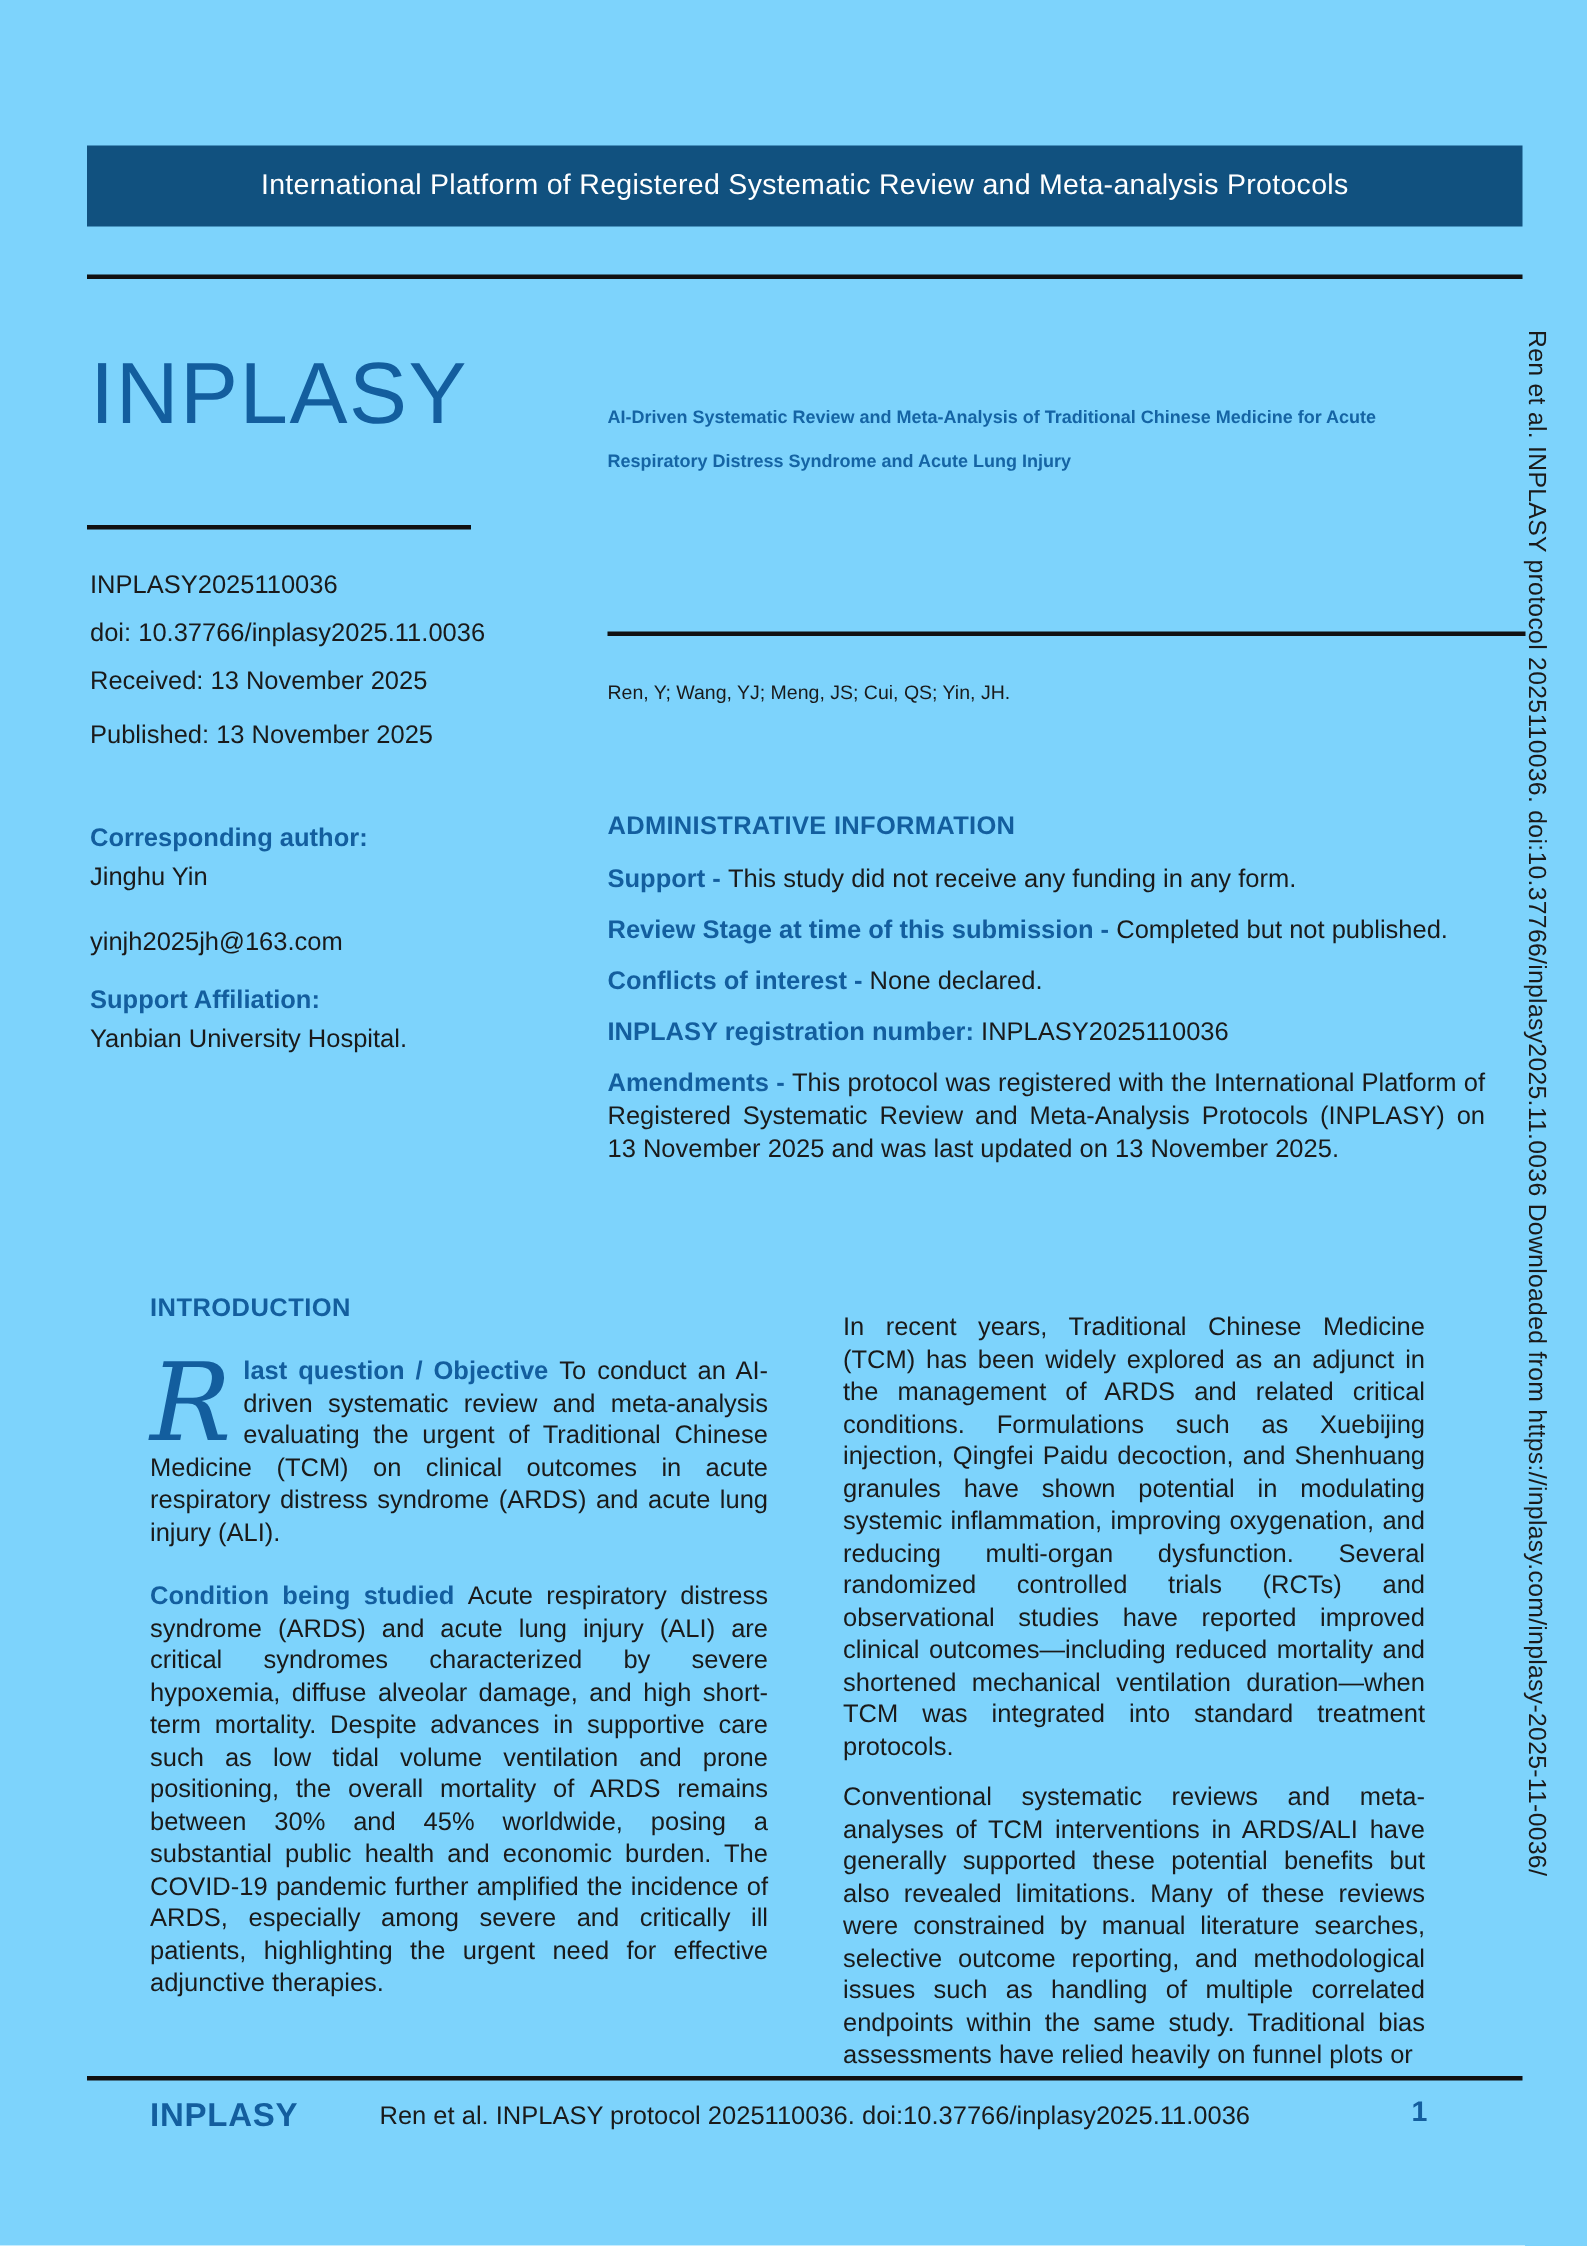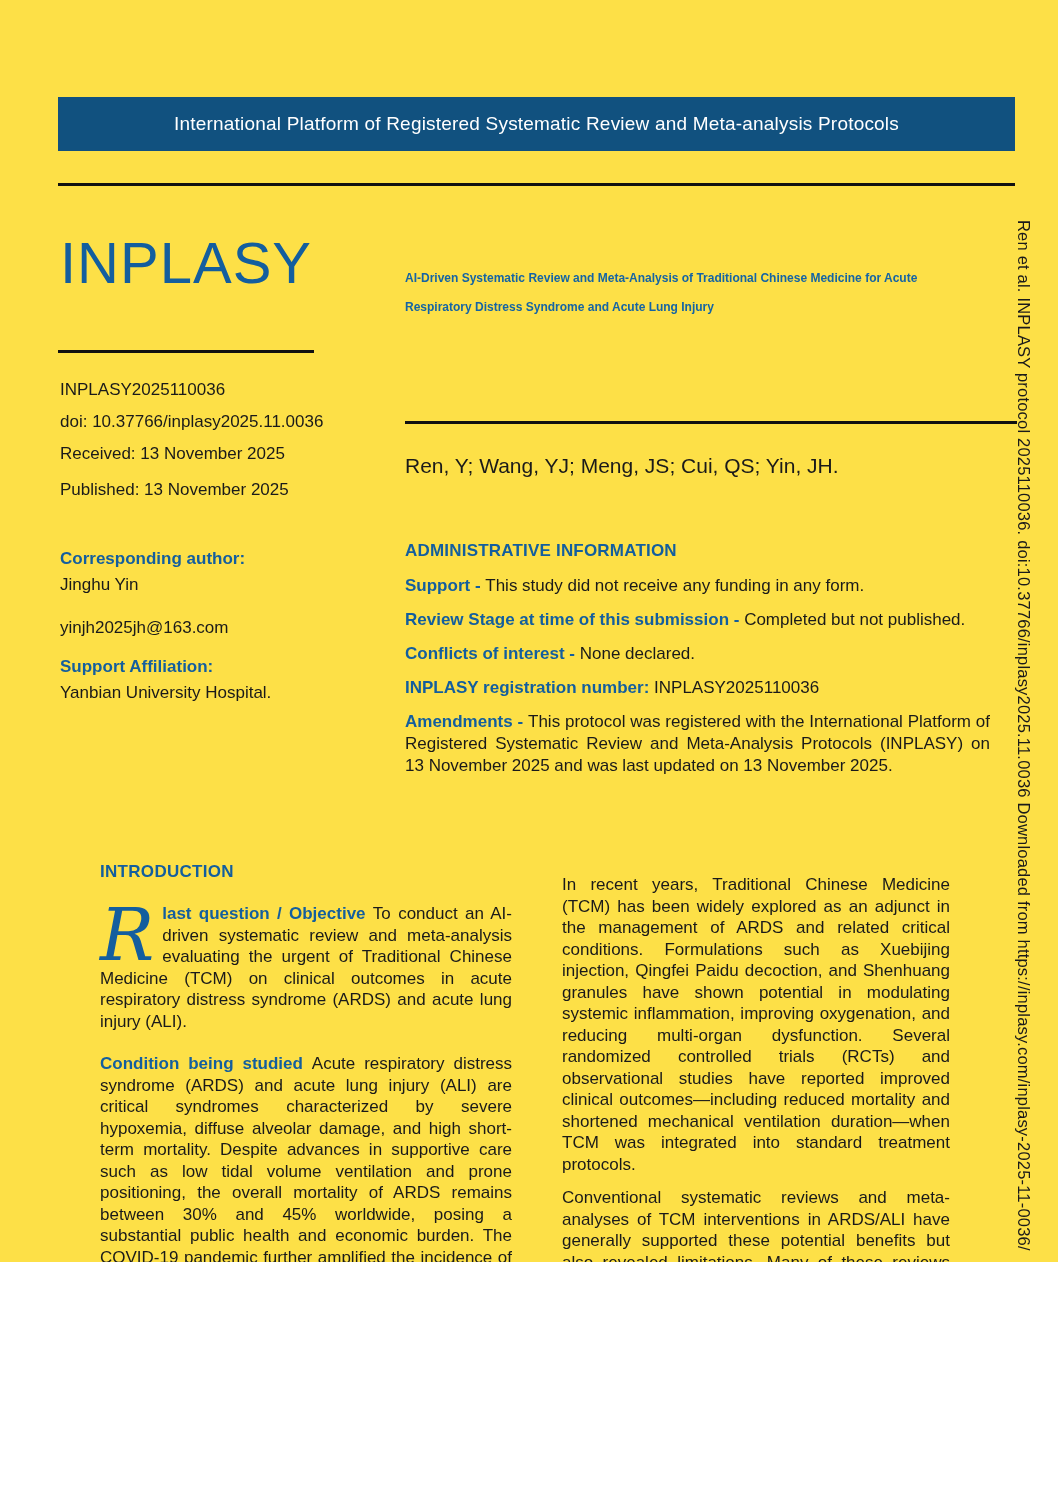--- a/index.html
+++ b/index.html
@@ -1,19 +1,19 @@
 <!DOCTYPE html>
 <html><head>
 <meta charset="utf-8">
 <style>
   html,body{margin:0;padding:0;background:#ffffff;}
   .page{
     position:relative;
-    width:1058px;height:1262px;
-    background:#fde047;
+    width:1058px;height:1497px;
+    background:#7dd3fc;
     font-family:"Liberation Sans", sans-serif;
     color:#1a1a1a;
     overflow:hidden;
   }
   
   .banner{
     position:absolute;left:58px;top:97px;width:957px;height:54px;
     background:#11517F;
     display:flex;align-items:center;justify-content:center;
   }
@@ -31,21 +31,21 @@
   .corr{position:absolute;left:60px;top:546px;font-size:17px;line-height:26px;}
   .blue-b{color:#135E9E;font-weight:bold;}
   .corr .email{margin-top:17px;}
   .corr .affil-head{margin-top:13px;}
   
   .title{
     position:absolute;left:405px;top:264px;width:575px;
     font-size:12px;font-weight:bold;color:#1564A4;line-height:29px;
   }
   .rule-authors{left:405px;top:421px;width:612px;height:3px;}
-  .authors{position:absolute;left:405px;top:454px;font-size:21px;}
+  .authors{position:absolute;left:405px;top:454px;font-size:13px;}
   
   .admin{position:absolute;left:405px;top:540px;width:585px;font-size:17px;line-height:22px;}
   .admin h2{font-size:17px;color:#135E9E;margin:0 0 13px 0;letter-spacing:.2px;}
   .admin p{margin:0 0 12px 0;text-align:justify;}
   
   .intro-head{position:absolute;left:100px;top:862px;font-size:17px;font-weight:bold;color:#135E9E;letter-spacing:.3px;}
   .col{position:absolute;width:412px;font-size:17px;line-height:21.5px;text-align:justify;}
   .col-left{left:100px;top:903px;}
   .col-right{left:550px;top:862px;}
   .col p{margin:0 0 21px 0;}

